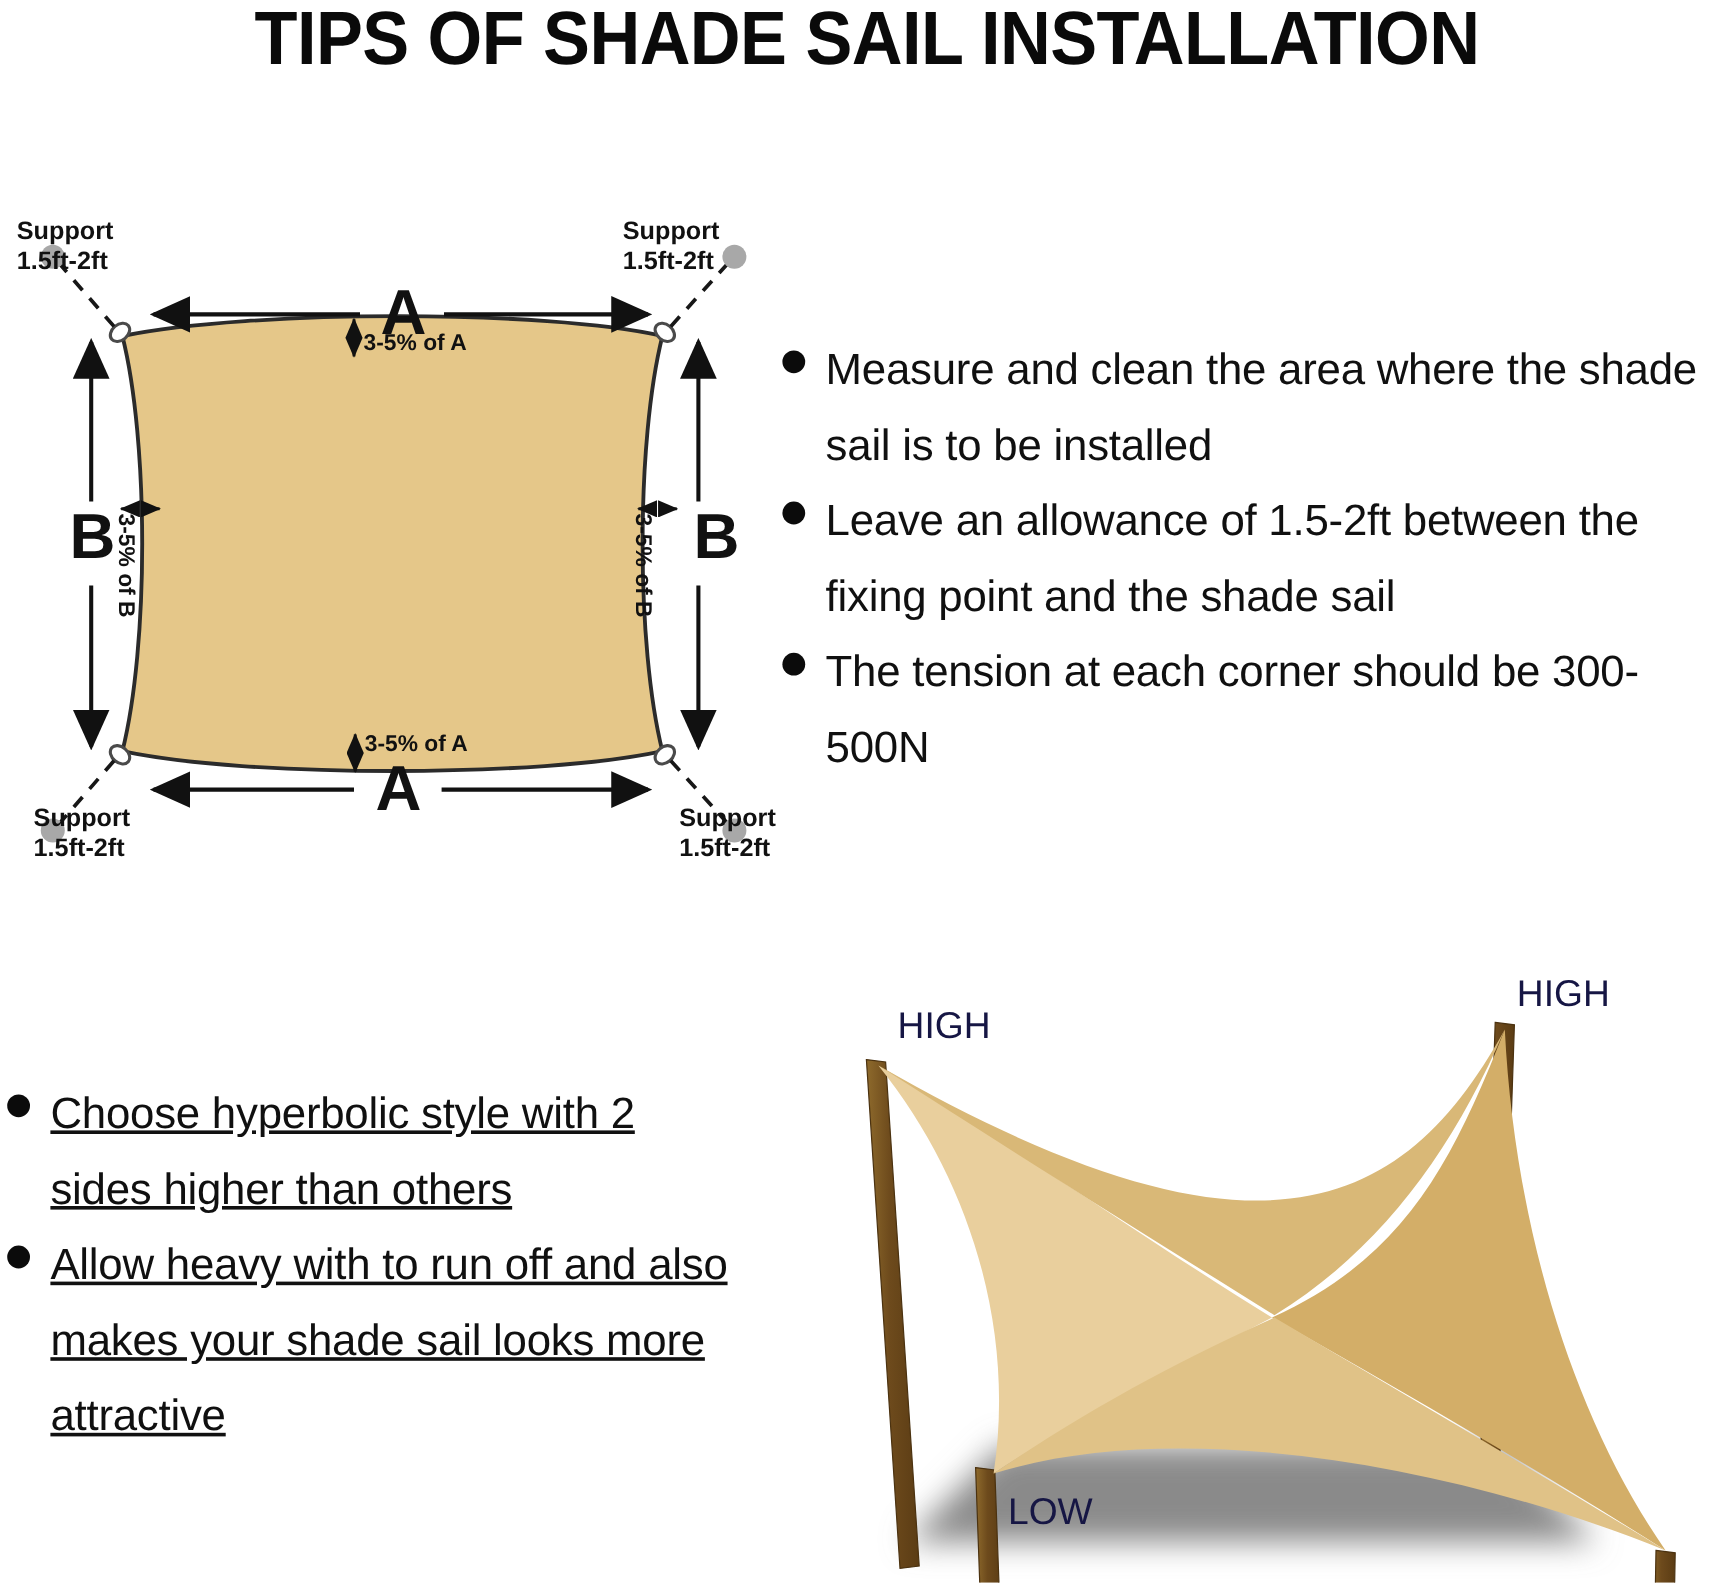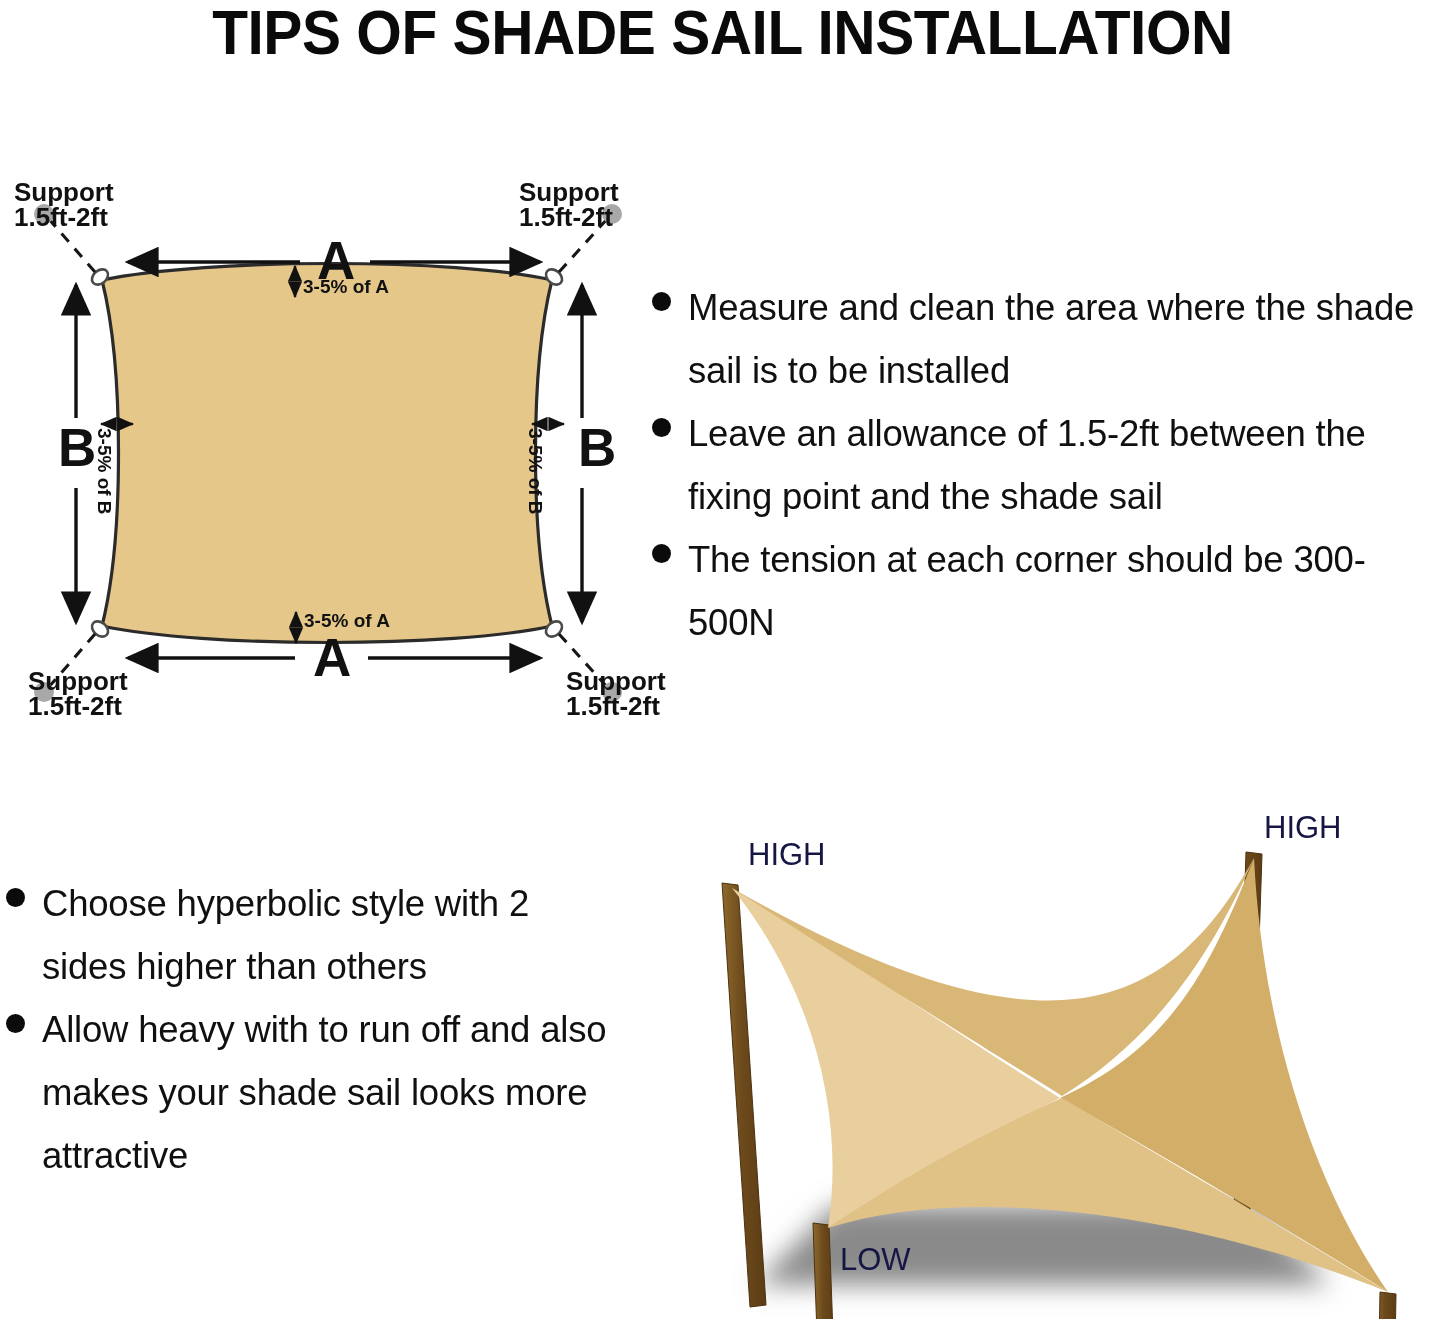--- a/index.html
+++ b/index.html
@@ -50,34 +50,34 @@
     color:#101010;
     letter-spacing:-0.2px;
   }
 
   #bullets-top{
     left:652px;top:276px;width:800px;
   }
   #bullets-top .bullet-text{width:760px;}
 
   #bullets-bottom{
-    left:6px;top:872px;width:620px;
+    left:6px;top:896px;width:620px;text-decoration:underline;
   }
   #bullets-bottom .bullet-text{width:575px;}
 
   
   .dlabel{
     position:absolute;
     font-family:"Liberation Sans", sans-serif;
     font-weight:bold;
     color:#111;
     white-space:nowrap;
   }
   .support{
-    font-size:26px;
+    font-size:21px;
     line-height:25px;
     font-weight:bold;
   }
   .bigletter{
     font-size:53px;
     font-weight:bold;
     line-height:53px;
   }
   .pct{
     font-size:19px;

